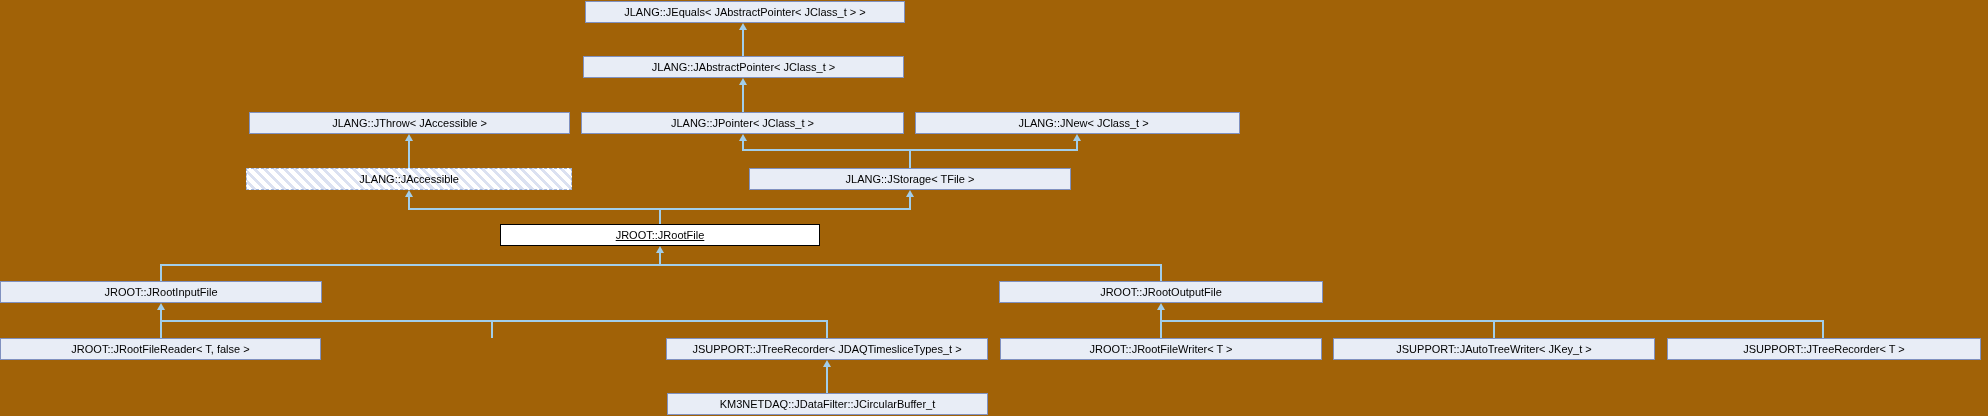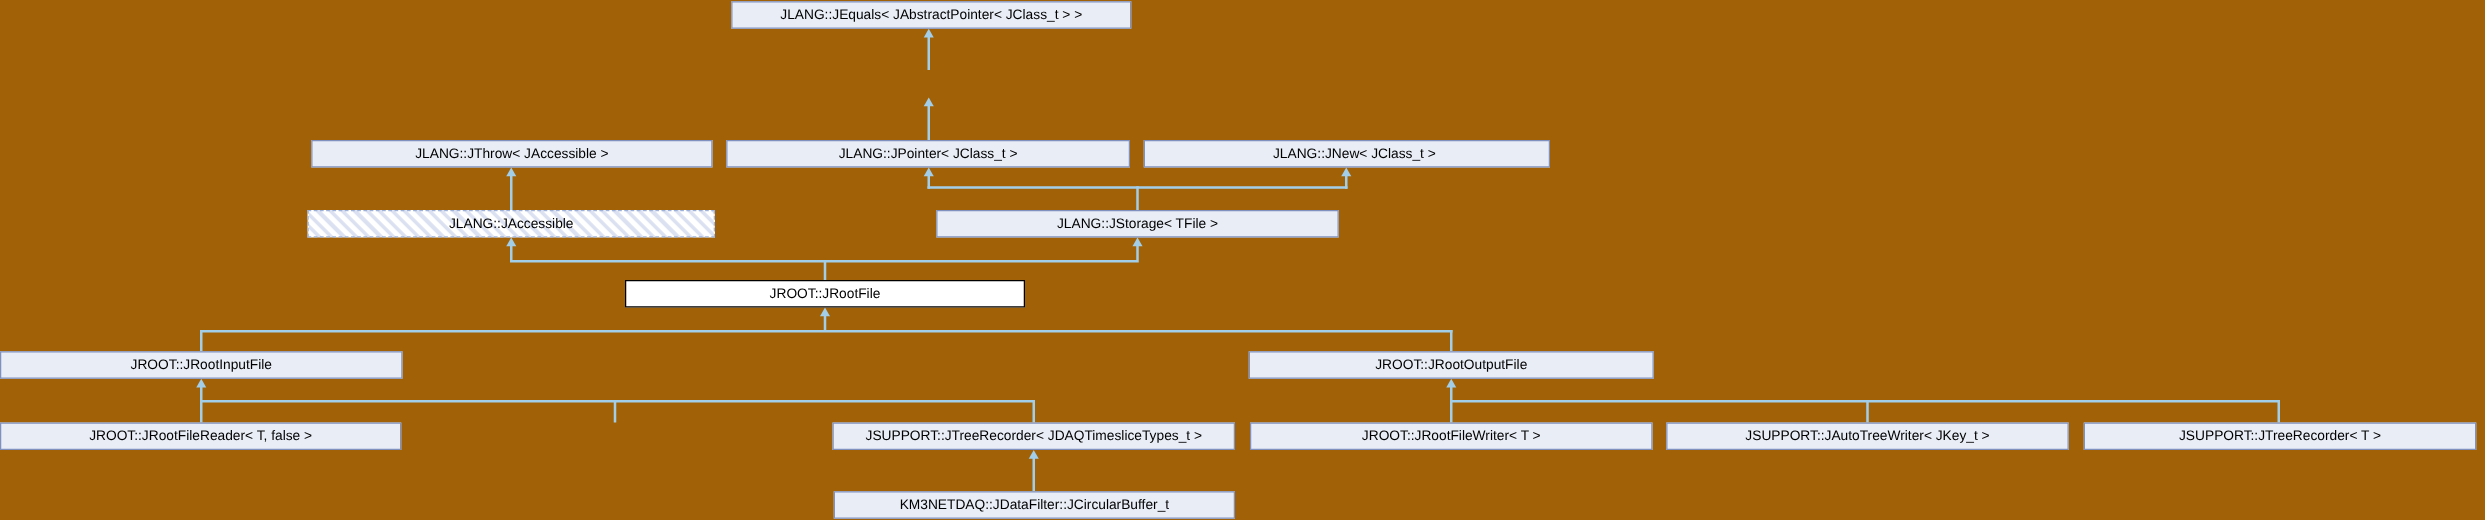--- a/index.html
+++ b/index.html
@@ -17,20 +17,21 @@
     border:1px solid #8091c0;
     background:#e8edf6;
     display:flex;align-items:center;justify-content:center;
     font-size:11px;color:#000000;
     white-space:nowrap;
     z-index:2;
   }
   .node--current{
     border:1px solid #000000;
     background:#ffffff;
+    text-decoration:underline;
   }
   .node--hatched{
     border:1px dashed #9fb3da;
     background:repeating-linear-gradient(45deg,#ffffff 0px,#ffffff 4px,#dbe1f1 4px,#dbe1f1 7px);
   }
   .edge{position:absolute;background:#a2ceea;z-index:1;}
   .arrow-up{
     position:absolute;width:0;height:0;
     border-left:4px solid transparent;
     border-right:4px solid transparent;
@@ -38,20 +39,21 @@
     z-index:1;
   }
 </style>
 </head>
 <body>
 
 <div id="diagram">
 
   <div class="node" style="left:585px;top:1px;width:320px;">JLANG::JEquals&lt; JAbstractPointer&lt; JClass_t &gt; &gt;</div>
 
+  <div class="node" style="left:583px;top:56px;width:321px;">JLANG::JAbstractPointer&lt; JClass_t &gt;</div>
 
   <div class="node" style="left:249px;top:112px;width:321px;">JLANG::JThrow&lt; JAccessible &gt;</div>
   <div class="node" style="left:581px;top:112px;width:323px;">JLANG::JPointer&lt; JClass_t &gt;</div>
   <div class="node" style="left:915px;top:112px;width:325px;padding-left:12px;">JLANG::JNew&lt; JClass_t &gt;</div>
 
   <div class="node" style="left:749px;top:168px;width:322px;">JLANG::JStorage&lt; TFile &gt;</div>
   <div class="node node--hatched" style="left:246px;top:168px;width:326px;">JLANG::JAccessible</div>
 
   <div class="node node--current" style="left:500px;top:224px;width:320px;">JROOT::JRootFile</div>
 

